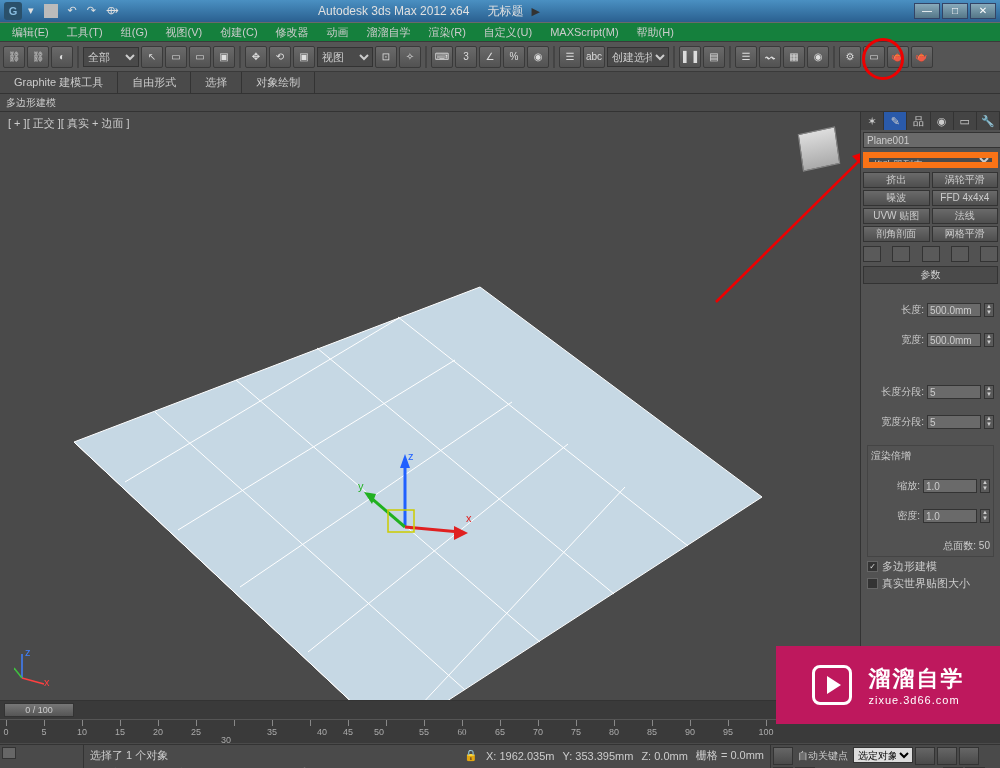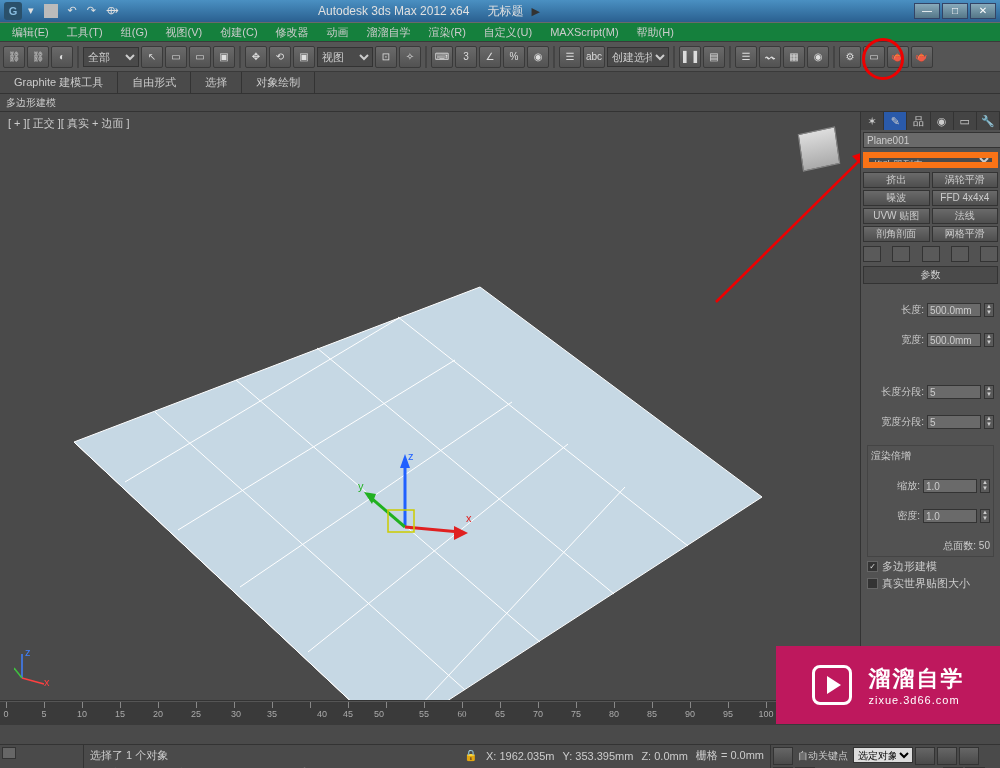--- a/index.html
+++ b/index.html
@@ -339,35 +339,38 @@
         </div>
       <div class="sp-check">
           <div class="cb"></div>
           <span>真实世界贴图大小</span>
         </div>
     </div>
   </div>
 </div>
 
 <div class="timearea">
+  <div class="timeslider">
+    <div class="thumb">0 / 100</div>
+  </div>
   <div class="timeruler" id="timeruler">
       <div class="tick" style="left: 6px;"></div>
       <div class="tlabel" style="left: 6px;">0</div>
       <div class="tick" style="left: 44px;"></div>
       <div class="tlabel" style="left: 44px;">5</div>
       <div class="tick" style="left: 82px;"></div>
       <div class="tlabel" style="left: 82px;">10</div>
       <div class="tick" style="left: 120px;"></div>
       <div class="tlabel" style="left: 120px;">15</div>
       <div class="tick" style="left: 158px;"></div>
       <div class="tlabel" style="left: 158px;">20</div>
       <div class="tick" style="left: 196px;"></div>
       <div class="tlabel" style="left: 196px;">25</div>
       <div class="tick" style="left: 234px;"></div>
-      <div class="tlabel" style="left: 236px;">30</div>
+      <div class="tlabel" style="left: 226px; margin-top: 8px;">30</div>
       <div class="tick" style="left: 272px;"></div>
       <div class="tlabel" style="left: 272px;">35</div>
       <div class="tick" style="left: 310px;"></div>
       <div class="tlabel" style="left: 322px;">40</div>
       <div class="tick" style="left: 348px;"></div>
       <div class="tlabel" style="left: 348px;">45</div>
       <div class="tick" style="left: 386px;"></div>
       <div class="tlabel" style="left: 379px;">50</div>
       <div class="tick" style="left: 424px;"></div>
       <div class="tlabel" style="left: 424px;">55</div>

